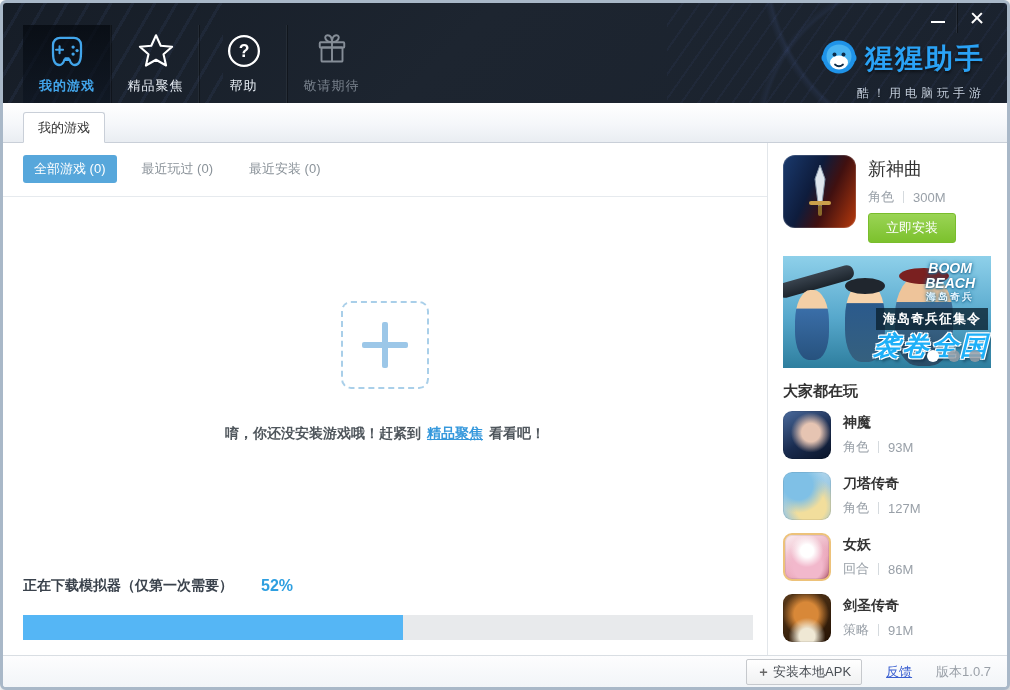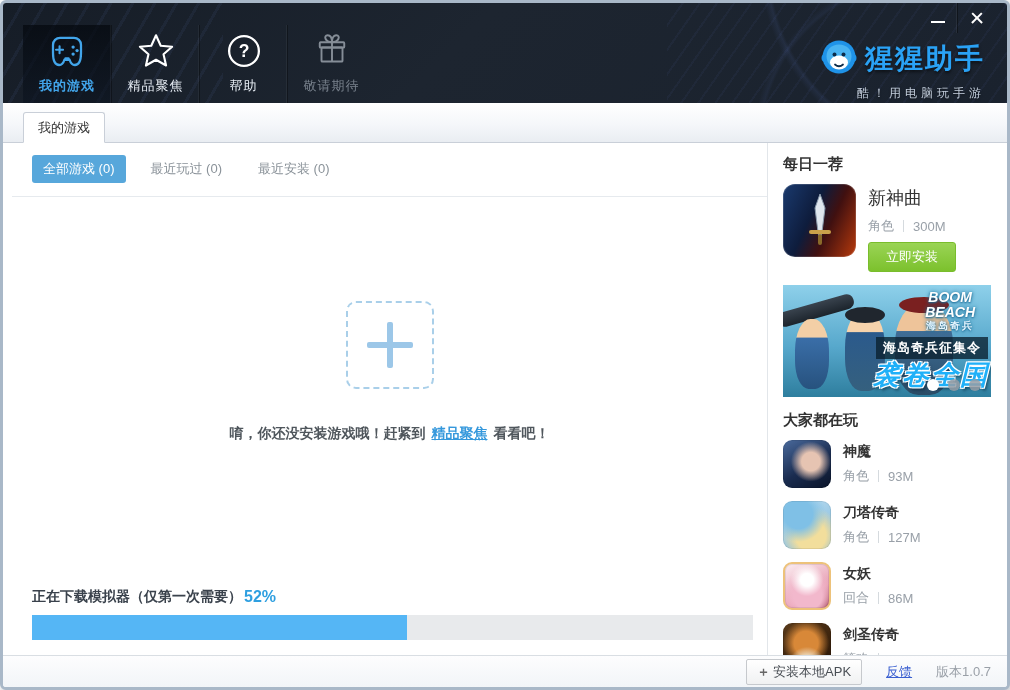--- a/index.html
+++ b/index.html
@@ -63,41 +63,41 @@
     border-bottom:1px solid #c9cfd8;
   }
   .tab-active {
     position:absolute; left:20px; bottom:-1px; width:82px; height:31px;
     background:#fff; border:1px solid #c9cfd8; border-bottom:1px solid #fff;
     border-radius:3px 3px 0 0; font-size:13px; color:#333;
     display:flex; align-items:center; justify-content:center; cursor:pointer;
   }
 
   
-  .content { flex:1 1 auto; display:flex; min-height:0; background:#fff;padding-left:9px; }
+  .content { flex:1 1 auto; display:flex; min-height:0; background:#fff; }
   .main { flex:1 1 auto; position:relative; min-width:0; }
 
   .filters { display:flex; align-items:center; padding:12px 20px 13px; border-bottom:1px solid #e6eaee; }
   .filter-btn { font-size:13px; color:#8a9299; cursor:pointer; padding:5px 11px; border-radius:3px; }
   .filter-btn + .filter-btn { margin-left:14px; }
   .filter-btn.active { background:#57a7db; color:#fff; }
 
   .empty-wrap { text-align:center; }
   .empty-box {
     width:88px; height:88px; margin:104px auto 0; cursor:pointer;
     border:2px dashed #a9cfe9; border-radius:10px; position:relative;
   }
   .empty-box::before,.empty-box::after { content:""; position:absolute; left:50%; top:50%; background:#9cc7e8; border-radius:2px; }
   .empty-box::before { width:46px; height:6px; transform:translate(-50%,-50%); }
   .empty-box::after  { width:6px; height:46px; transform:translate(-50%,-50%); }
   .empty-text { margin-top:36px; font-size:14px; font-weight:700; color:#4f565c; }
   .empty-text .goto-link { color:#3598dc; text-decoration:underline; cursor:pointer; margin:0 6px; }
 
   .progress-wrap { position:absolute; left:20px; right:14px; bottom:15px; }
-  .progress-label-row { display:flex; align-items:center; gap:2px; margin-bottom:9px; }
+  .progress-label-row { display:flex; align-items:center; gap:28px; margin-bottom:20px; }
   .progress-label { font-size:14px; font-weight:700; color:#3a424c; }
   .progress-pct { font-size:16px; font-weight:700; color:#2e9fe0; }
   .progress-track { height:25px; background:#e8eaec; }
   .progress-fill { height:100%; width:52%; background:#55b6f5; }
 
   
   .sidebar { flex:0 0 240px; width:240px; border-left:1px solid #e2e6ea; padding:12px 16px 0 15px; overflow:hidden; }
   .sb-heading { font-size:15px; font-weight:700; color:#333; margin-bottom:10px; }
 
   .featured-card { display:flex; gap:12px; }
@@ -294,21 +294,20 @@
           <span class="progress-label">正在下载模拟器（仅第一次需要）</span>
           <span class="progress-pct">52%</span>
         </div>
         <div class="progress-track">
           <div class="progress-fill" style="width: 52%;"></div>
         </div>
       </div>
     </div>
 
     <div class="sidebar">
-      <div class="sb-heading">每日一荐</div>
 
       <div class="featured-card">
         <div class="featured-icon">
           <svg width="44" height="58" viewBox="0 0 44 58">
             <path d="M22 2 L27 16 L24 40 L22 48 L20 40 L17 16 Z" fill="#dfe6ee" stroke="#8a9aac" stroke-width="1"></path>
             <rect x="11" y="38" width="22" height="4" rx="2" fill="#caa04a"></rect>
             <rect x="20" y="42" width="4" height="11" rx="2" fill="#8a6a2a"></rect>
           </svg>
         </div>
         <div class="featured-info">

